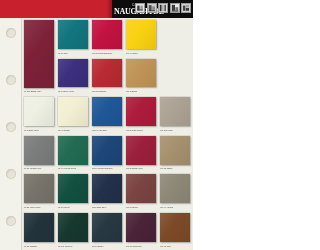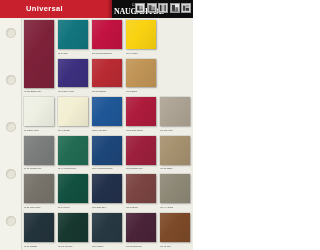--- a/index.html
+++ b/index.html
@@ -102,21 +102,20 @@
     transform:scale(1);
   }
 </style>
 </head>
 <body>
 
 <div class="card">
 
   <div class="header">
     <div class="red-band"></div>
-    <div class="brand-universal">Universal</div>
 
     <div class="logo-block">
       <span class="logo-genuine">Genuine</span>
       <span class="logo-naugahyde">NAUGAHYDE</span>
     </div>
 
     <div class="icon-strip">
       <div class="icon-tile">
         <svg viewBox="0 0 10 10">
             <rect x="0" y="0" width="10" height="10" fill="#e3e3e3"></rect>

